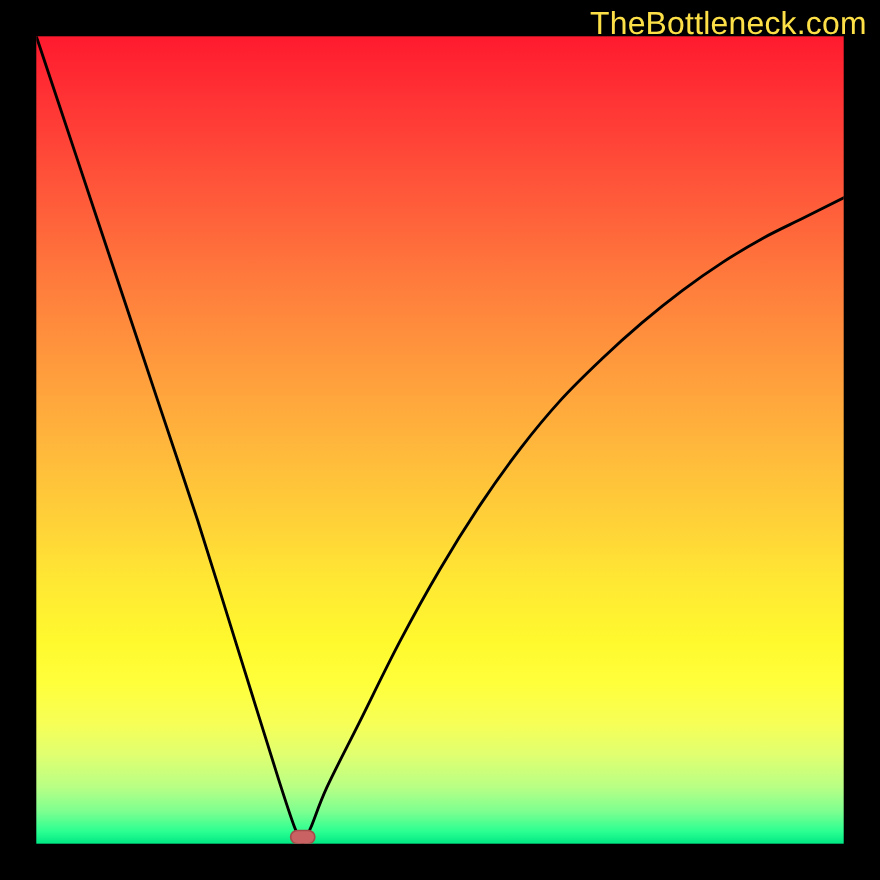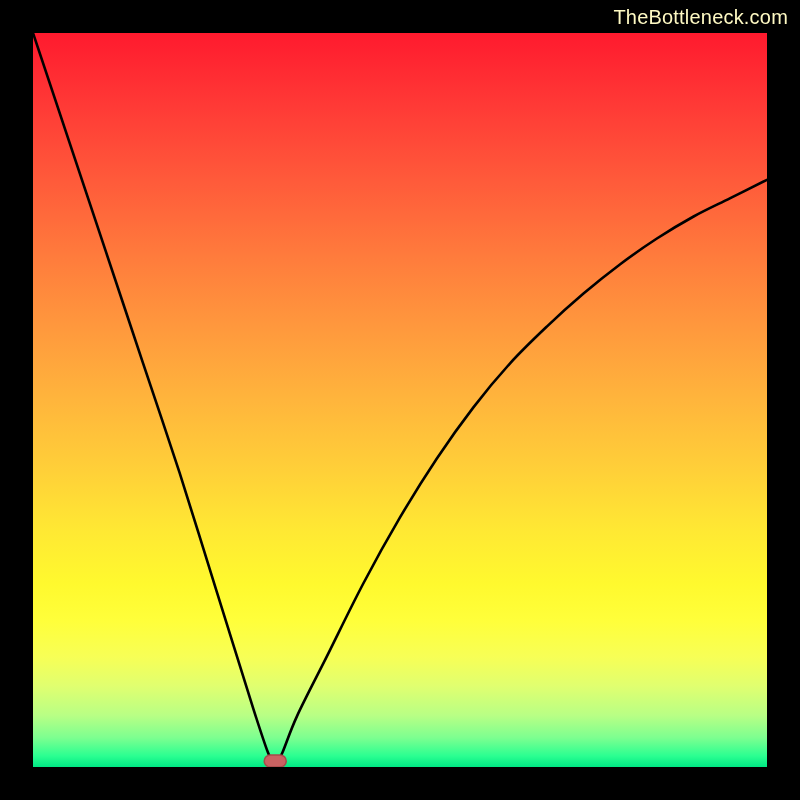--- a/index.html
+++ b/index.html
@@ -48,22 +48,22 @@
     position: absolute;
     left: 0;
     top: 0;
     width: 734px;
     height: 734px;
   }
   .watermark {
     position: absolute;
     top: 6px;
     right: 12px;
-    color: #fef9c3;
-    font-size: 20px;
+    color: #fde047;
+    font-size: 29px;
     letter-spacing: 0.2px;
     user-select: none;
   }
 </style>
 </head>
 <body>
 
 <div class="frame">
   <div class="plot-area">
     <svg class="curve-svg" viewBox="0 0 734 734" preserveAspectRatio="none">

